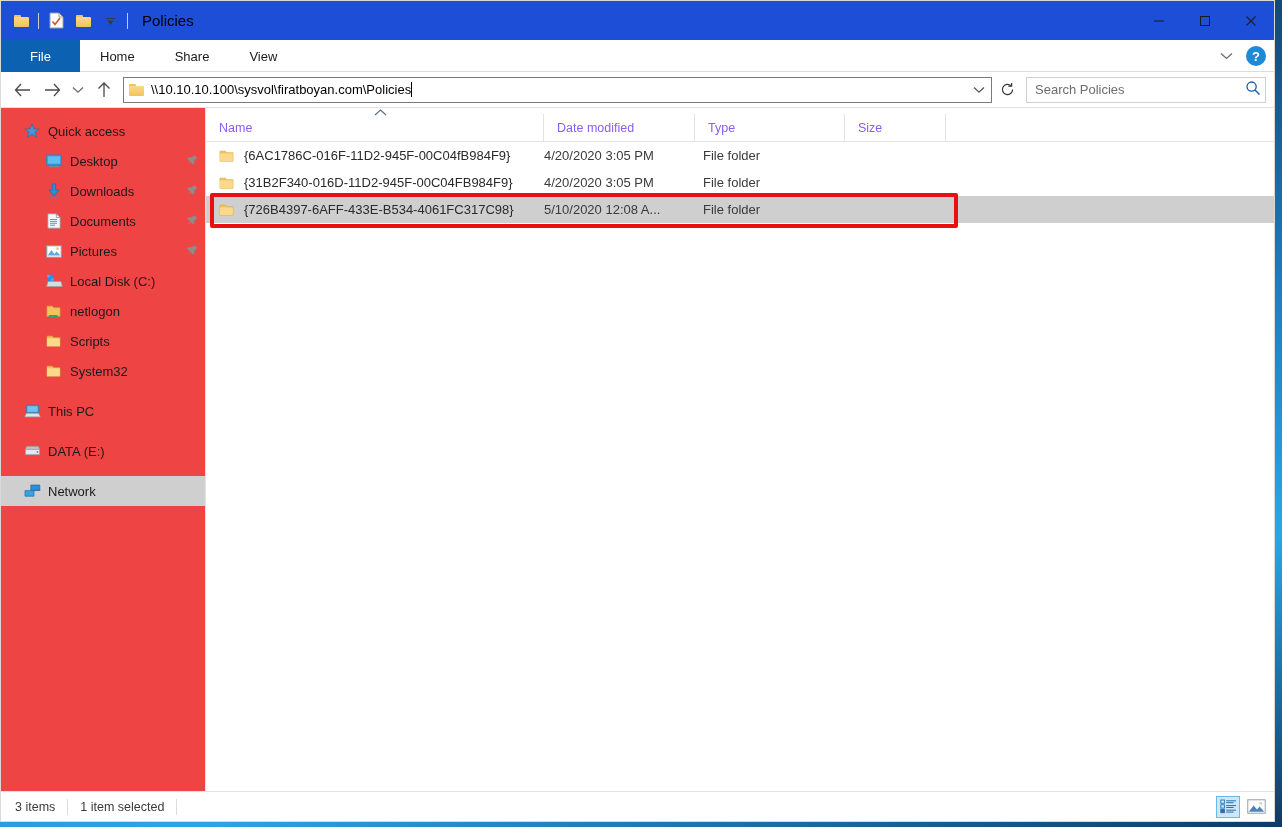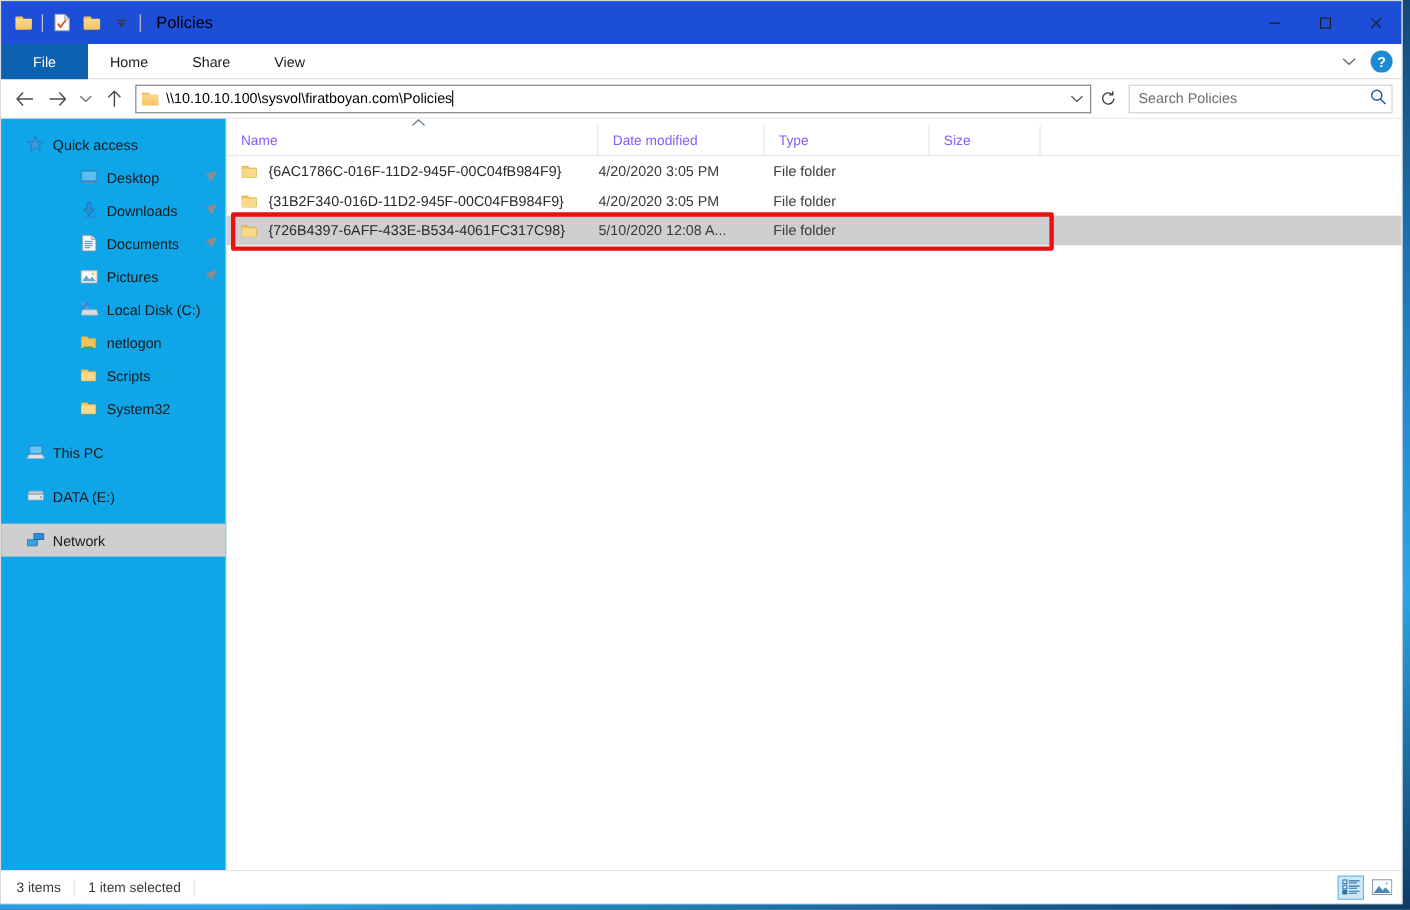--- a/index.html
+++ b/index.html
@@ -228,21 +228,21 @@
     flex: 1 1 auto;
     display: flex;
     min-height: 0;
     border-top: 1px solid #e3e3e3;
   }
 
   
   .sidebar {
     width: 205px;
     flex: 0 0 205px;
-    background: #0ea5e9;
+    background: #ef4444;
     border-right: 1px solid #e3e3e3;
     padding-top: 8px;
     overflow: hidden;
   }
   .side-item {
     height: 30px;
     display: flex;
     align-items: center;
     font-size: 13px;
     color: #1a1a1a;
@@ -257,21 +257,21 @@
     flex: 0 0 18px;
   }
   .side-item .s-label { white-space: nowrap; }
   .side-item .pin {
     margin-left: auto;
     color: #8a8a8a;
     font-size: 12px;
     transform: rotate(45deg);
   }
   .indent-0 { padding-left: 22px; }
-  .indent-1 { padding-left: 44px; margin-left: 27px; }
+  .indent-1 { padding-left: 44px; }
   .side-gap { height: 10px; }
 
   
   .listarea {
     flex: 1 1 auto;
     background: #ffffff;
     display: flex;
     flex-direction: column;
     min-width: 0;
     position: relative;

